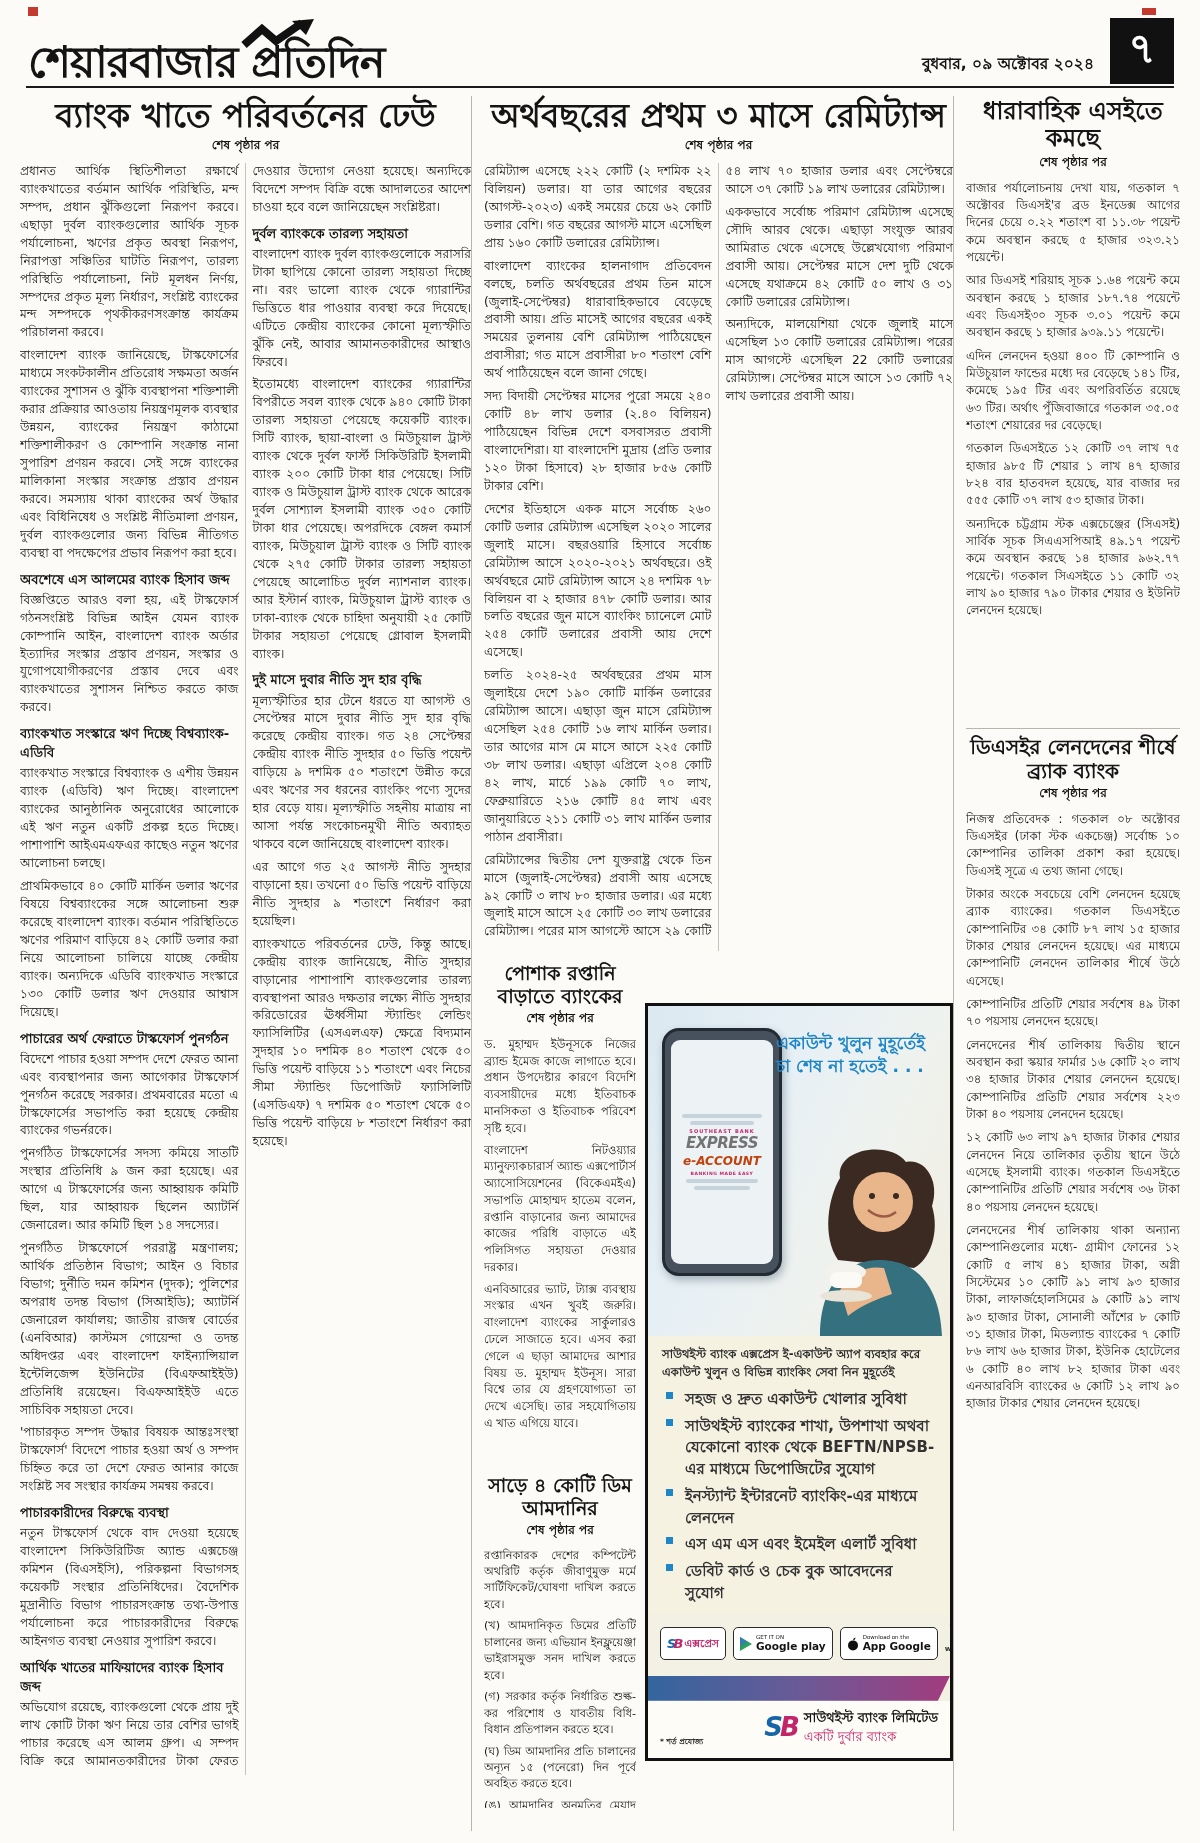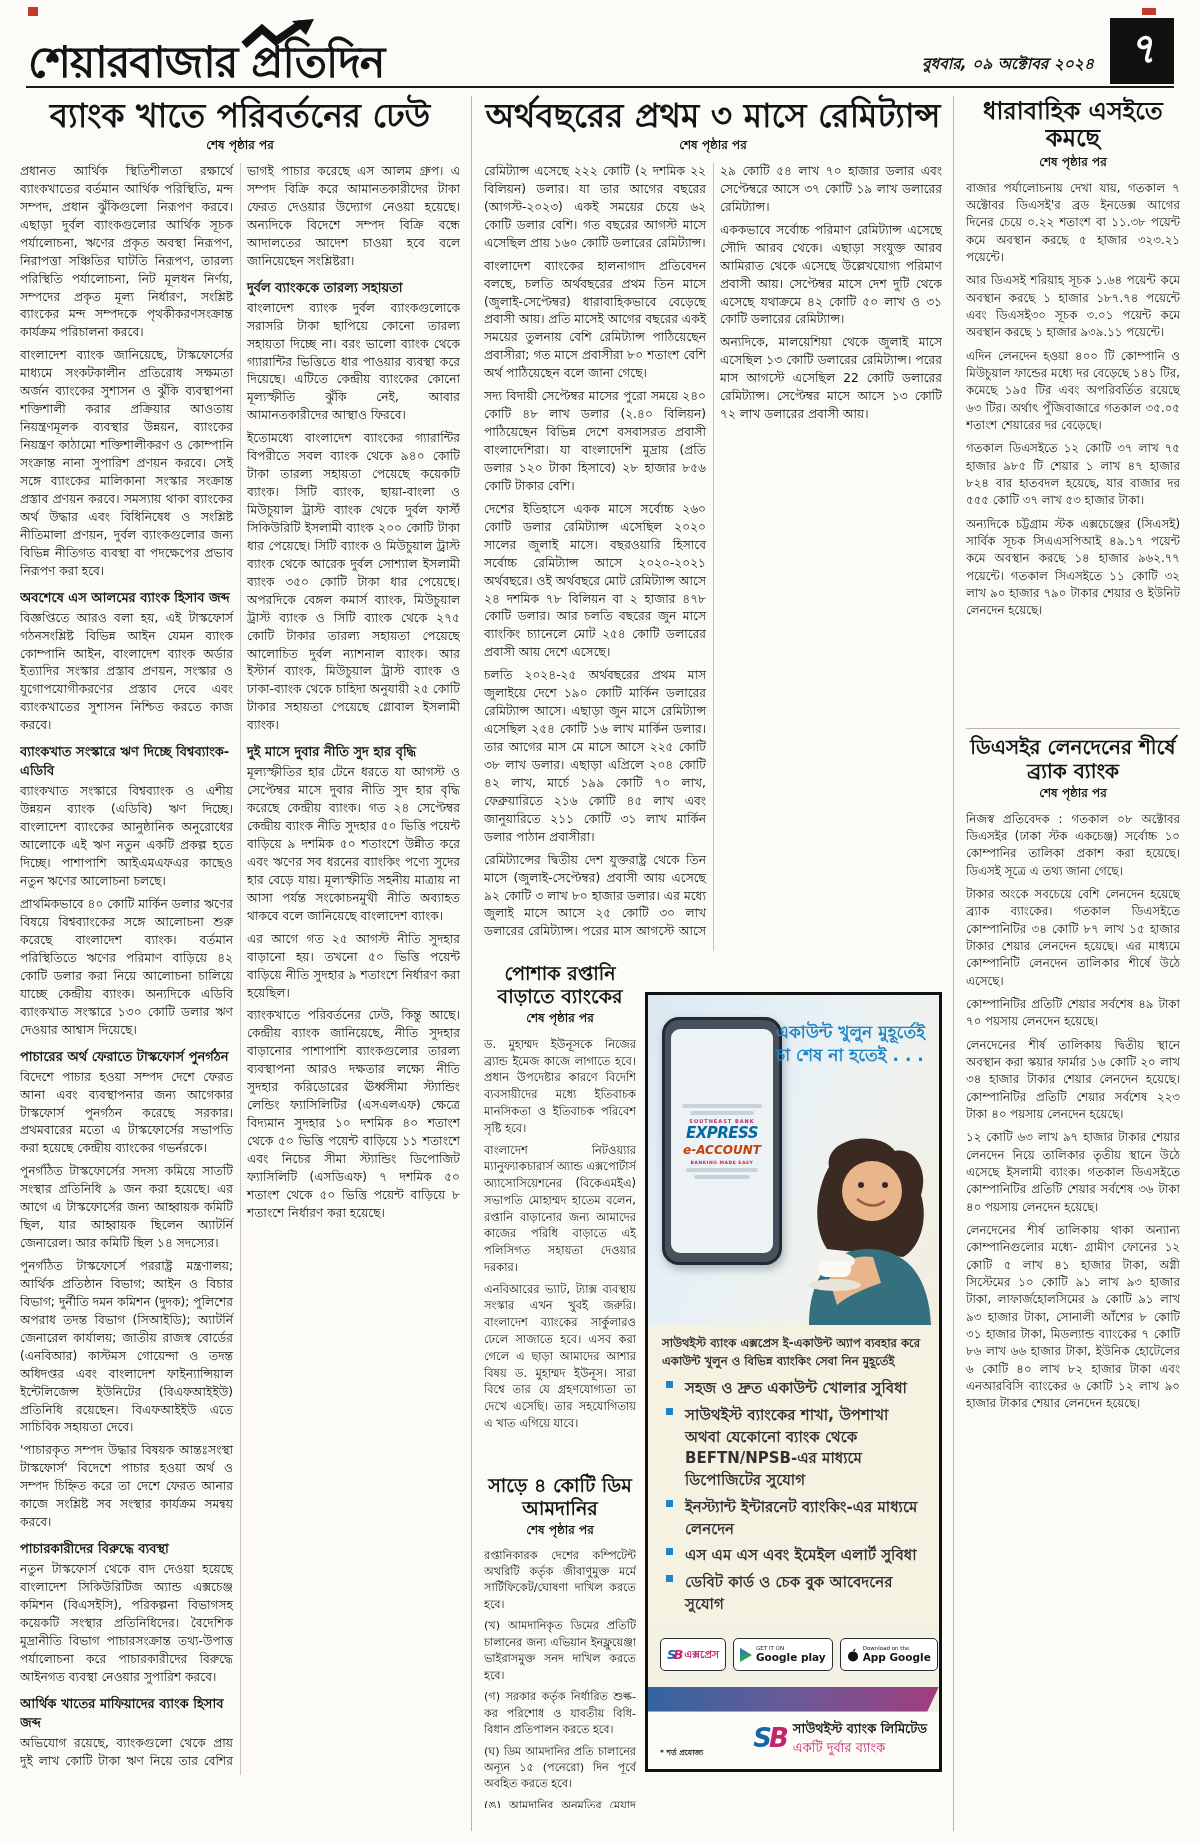--- a/index.html
+++ b/index.html
@@ -5,27 +5,27 @@
   html,body{margin:0;padding:0;background:#d9d9d6;}
   .page{width:1200px;height:1843px;margin:0 auto;background:#fcfbf8;position:relative;
         font-family:"DejaVu Sans","Liberation Sans",sans-serif;color:#141414;overflow:hidden;}
   .regmark{position:absolute;background:#c43a2e;}
   .regmark.l{left:28px;top:7px;width:10px;height:9px;}
   .regmark.r{right:44px;top:8px;width:14px;height:7px;}
   
   .masthead{position:relative;height:86px;margin:0 26px;border-bottom:2px solid #1a1a1a;}
   .logo{position:absolute;left:2px;bottom:2px;font-weight:900;font-size:43px;letter-spacing:-1px;line-height:1;}
   .logo .arrow{position:absolute;left:212px;top:-22px;}
-  .mast-right{position:absolute;right:0;bottom:0;display:flex;align-items:flex-end;gap:16px;font-style:italic;}
+  .mast-right{position:absolute;right:0;bottom:0;display:flex;align-items:flex-end;gap:16px;}
   .issue-date{font-size:15.5px;font-weight:bold;padding-bottom:8px;}
   .pagenum{width:64px;height:66px;background:#111;color:#fff;font-size:42px;font-weight:bold;
            display:flex;align-items:center;justify-content:center;margin-bottom:2px;}
   
   .content{display:grid;grid-template-columns:452px 470px 1fr;gap:0 12px;padding:8px 20px 0;height:1735px;}
-  .colsep{border-right:1px solid #b9b5ad;padding-right:11px;}
+  .colsep{border-right:1px solid #b9b5ad;}
   h1.head{font-size:33px;font-weight:900;text-align:center;margin:2px 0 0;line-height:1.12;}
   h2.head-s{font-size:19px;font-weight:900;text-align:center;margin:6px 0 0;line-height:1.2;}
   .kicker{font-size:12px;font-weight:bold;text-align:center;margin:1px 0 7px;}
   .body{font-size:12.2px;line-height:1.47;text-align:justify;overflow:hidden;}
   .body p{margin:0 0 5px;}
   .body h3.crosshead{font-size:13px;font-weight:bold;margin:7px 0 3px;text-align:left;}
   .two-col{column-count:2;column-gap:14px;column-rule:1px solid #c7c3ba;column-fill:auto;}
   .body-left{height:1612px;}
   .body-mid{height:788px;}
   .body-fall{height:540px;font-size:11.8px;}
@@ -168,21 +168,21 @@
           </article>
         </div>
 
         <aside class="ad">
           <div class="ad-visual">
             <div class="phone">
               <div class="screen">
                 <div class="scr-line" style="width:78%"></div>
                 <div class="scr-line" style="width:62%"></div>
                 <span class="brand-top" style="color:#c2256a">SOUTHEAST BANK</span>
-                <span class="brand-main" style="color:#0369a1">EXPRESS</span>
+                <span class="brand-main" style="color:#737373">EXPRESS</span>
                 <span class="brand-sub" style="color:#c2410c">e-ACCOUNT</span>
                 <span class="brand-tag" style="color:#c2256a">BANKING MADE EASY</span>
                 <div class="scr-line" style="width:70%"></div>
                 <div class="scr-line" style="width:55%"></div>
               </div>
             </div>
             <div class="ad-headline" style="color:#1e86c7">
               <div>একাউন্ট খুলুন মুহূর্তেই</div>
               <div>চা শেষ না হতেই . . .</div>
             </div>

